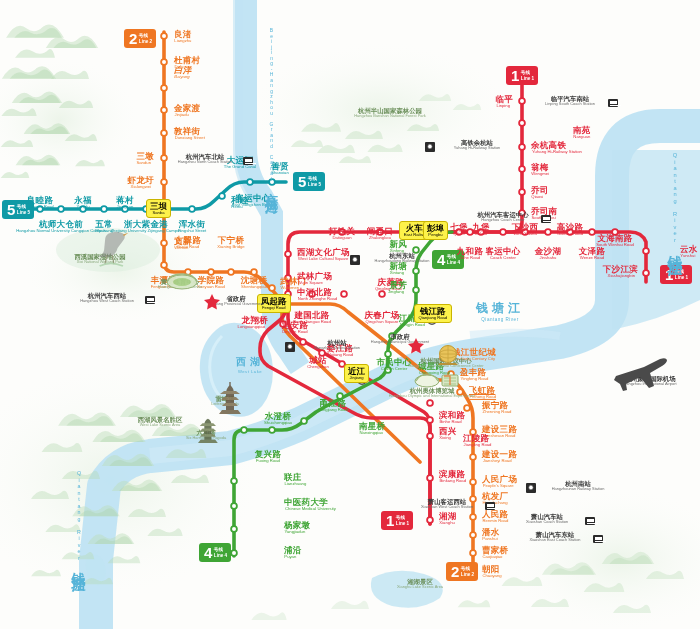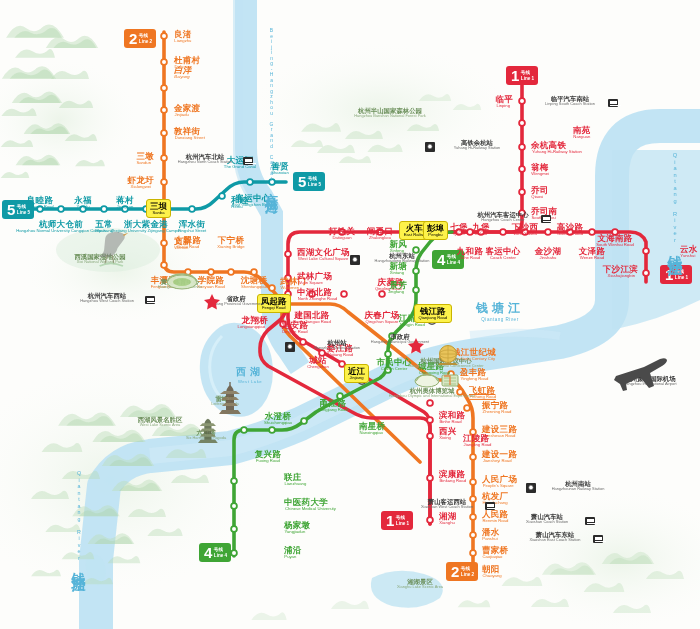--- a/index.html
+++ b/index.html
@@ -820,21 +820,21 @@
     </div>
 
   <div id="water-labels">
       <div class="water-lbl vert" style="left: 262px; top: 28px;"><span style="font-size: 4.94px; font-weight: normal; letter-spacing: 0.5px;">Beijing-Hangzhou Grand Canal</span><span style="font-size: 13px; letter-spacing: 3px;">京杭运河</span></div>
       <div class="water-lbl vert" style="left: 665px; top: 152px;"><span style="font-size: 5.7px; font-weight: normal; letter-spacing: 0.5px;">Qiantang River</span><span style="font-size: 15px; letter-spacing: 3px;">钱塘江</span></div>
       <div class="water-lbl" style="left: 455px; top: 300px; width: 90px;">
         <span style="font-size: 12px; letter-spacing: 4px; display: block;">钱塘江</span>
         <span style="font-size: 4.56px; font-weight: normal; letter-spacing: 0.5px; display: block;">Qiantang River</span>
       </div>
       <div class="water-lbl vert" style="left: 70px; top: 470px;"><span style="font-size: 5.32px; font-weight: normal; letter-spacing: 0.5px;">Qiantang River</span><span style="font-size: 14px; letter-spacing: 3px;">钱塘江</span></div>
-      <div class="water-lbl" style="left: 205px; top: 365px; width: 90px;">
+      <div class="water-lbl" style="left: 205px; top: 355px; width: 90px;">
         <span style="font-size: 10px; letter-spacing: 4px; display: block;">西湖</span>
         <span style="font-size: 4.2px; font-weight: normal; letter-spacing: 0.5px; display: block;">West Lake</span>
       </div>
     </div>
 
   <svg width="700" height="629" style="pointer-events:none;">
 
     <g transform="translate(96,230) scale(.9)" opacity=".8">
       <path d="M14 4 Q10 6 10 12 L9 22 Q8 28 2 30 L14 30 Q22 28 24 20 L30 12 Q34 7 30 4 Q24 0 14 4 Z" fill="#7a7a7a" opacity=".6"></path>
       <path d="M30 5 L36 3 L31 7 Z" fill="#c98b32"></path>

